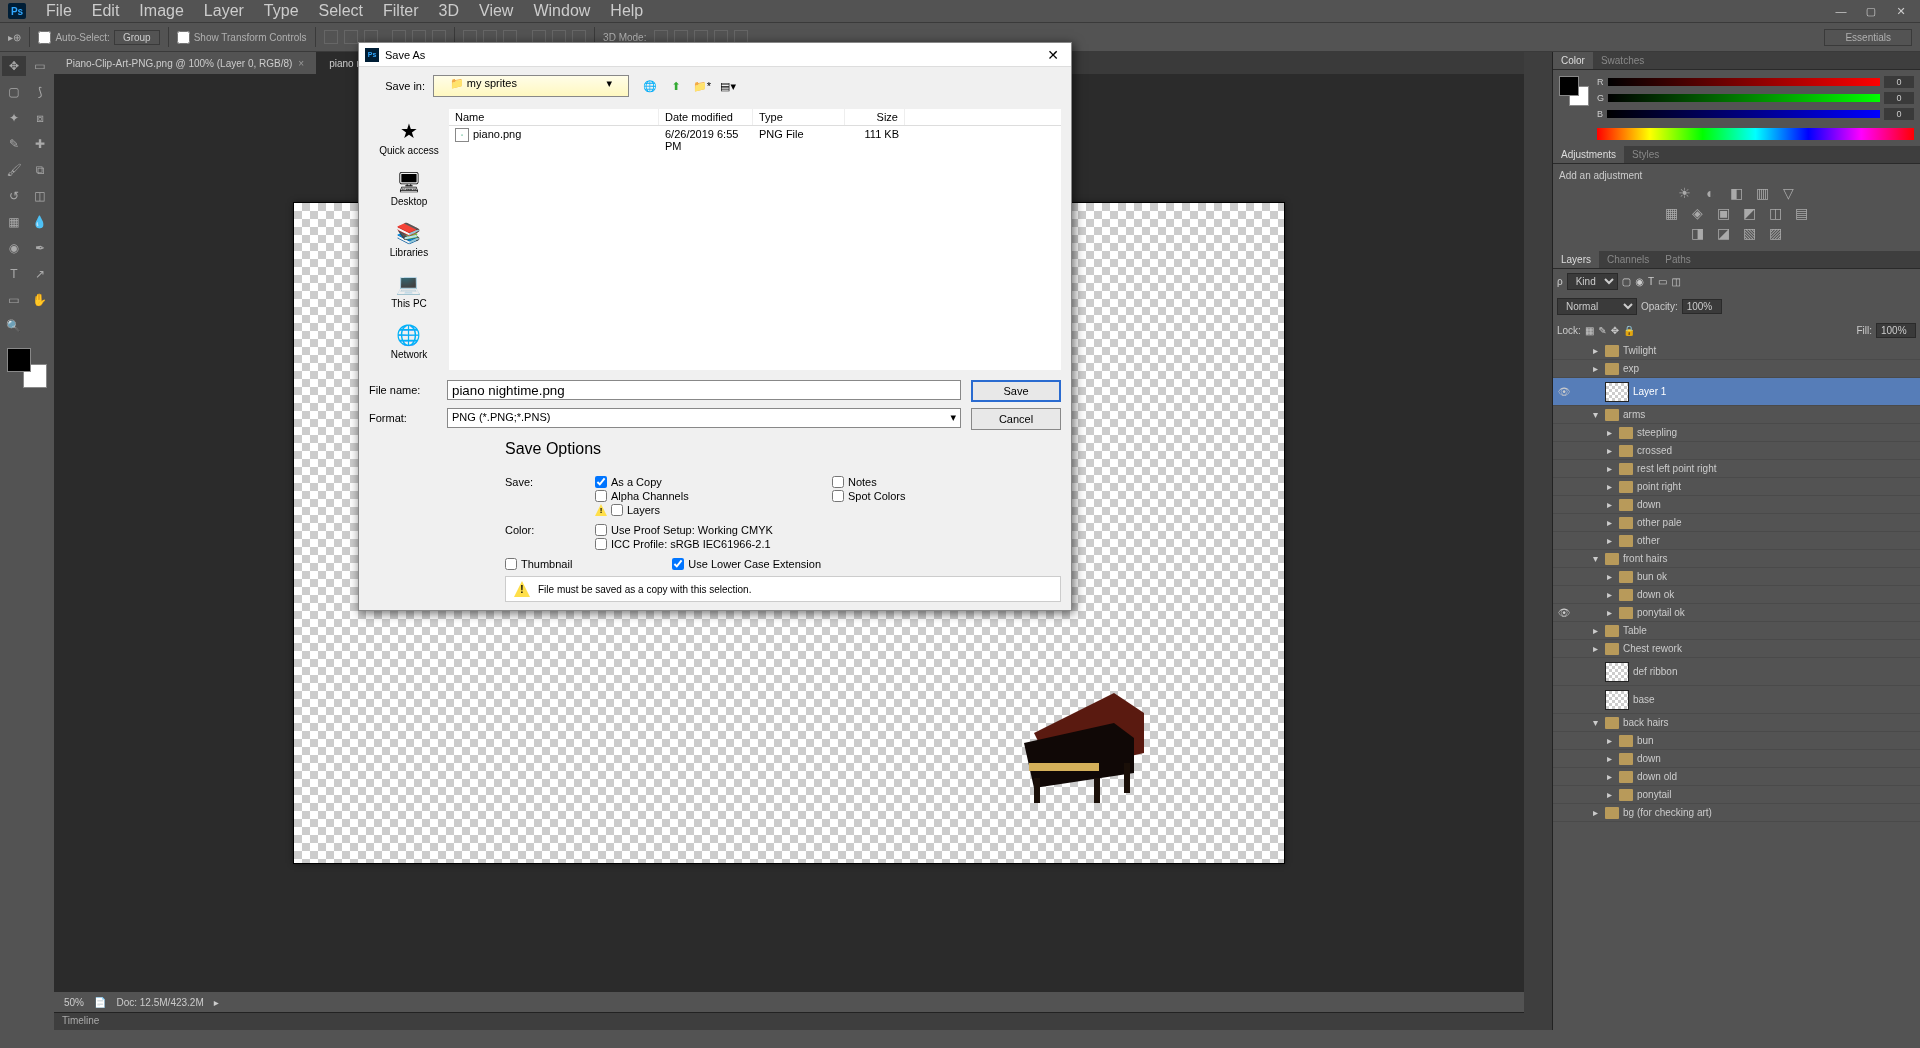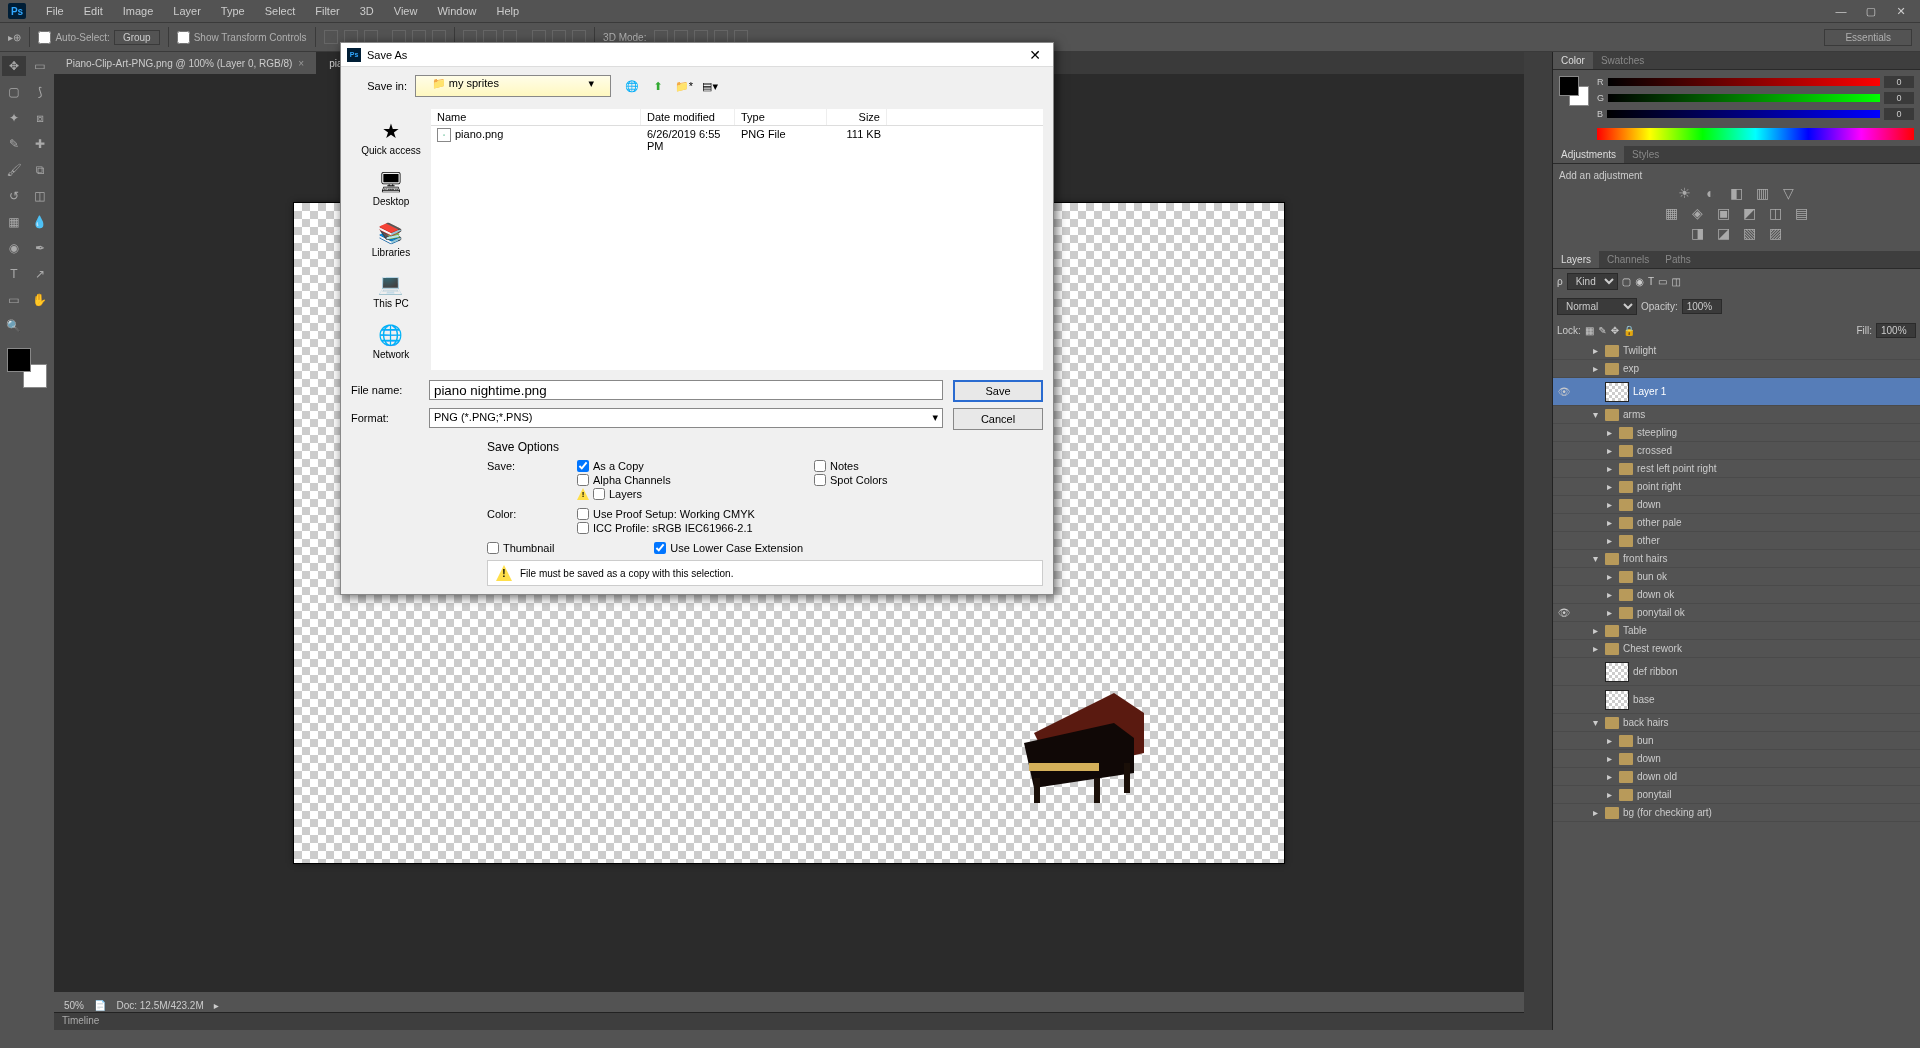--- a/index.html
+++ b/index.html
@@ -1,21 +1,21 @@
 <!DOCTYPE html>
 <html><head>
 <meta charset="utf-8">
 <style>
 * { margin: 0; padding: 0; box-sizing: border-box; font-family: "Segoe UI", Tahoma, sans-serif; }
 body { background: #535353; color: #ccc; width: 1920px; height: 1048px; overflow: hidden; position: relative; font-size: 11px; }
 
 
 .menubar { background: #535353; height: 22px; display: flex; align-items: center; padding-left: 8px; }
 .ps-logo { width: 18px; height: 16px; background: #001e36; color: #31a8ff; font-weight: bold; font-size: 10px; display: flex; align-items: center; justify-content: center; margin-right: 10px; border-radius: 2px; }
-.menu-item { padding: 0 10px; color: #ccc; cursor: default; font-size: 11px; }
+.menu-item { padding: 0 10px; color: #ccc; cursor: default; font-size: 16px; }
 .window-controls { margin-left: auto; display: flex; gap: 12px; padding-right: 10px; }
 .window-controls span { width: 18px; text-align: center; cursor: default; }
 
 
 .options-bar { background: #535353; height: 30px; border-top: 1px solid #3a3a3a; border-bottom: 1px solid #3a3a3a; display: flex; align-items: center; padding: 0 8px; gap: 8px; font-size: 10px; color: #b0b0b0; }
 .options-bar .sep { width: 1px; height: 20px; background: #3a3a3a; }
 .opt-select { background: #535353; border: 1px solid #3a3a3a; padding: 1px 8px; color: #ccc; font-size: 10px; }
 .opt-check { display: flex; align-items: center; gap: 4px; }
 .icon-row { display: flex; gap: 6px; }
 .icon-row span { width: 14px; height: 14px; display: inline-block; border: 1px solid #666; }
@@ -47,21 +47,21 @@
     linear-gradient(-45deg, #ccc 25%, transparent 25%),
     linear-gradient(45deg, transparent 75%, #ccc 75%),
     linear-gradient(-45deg, transparent 75%, #ccc 75%);
   background-size: 16px 16px;
   background-position: 0 0, 0 8px, 8px -8px, -8px 0px;
   background-color: #fff;
   position: relative;
   box-shadow: 0 0 0 1px #000, 0 0 6px rgba(0,0,0,0.7);
 }
 .piano { position: absolute; right: 120px; bottom: 60px; width: 170px; }
-.status-bar { height: 20px; background: #535353; display: flex; align-items: flex-start; font-size: 10px; padding: 8px 10px; gap: 10px; }
+.status-bar { height: 20px; background: #535353; display: flex; align-items: center; font-size: 10px; padding: 0 10px; gap: 10px; }
 
 
 .panels { width: 368px; background: #3e3e3e; display: flex; flex-direction: column; border-left: 1px solid #222; }
 .panel-tabs { display: flex; background: #3e3e3e; border-bottom: 1px solid #2a2a2a; }
 .panel-tab { padding: 3px 8px; font-size: 10px; color: #888; }
 .panel-tab.active { background: #535353; color: #ddd; }
 .panel-body { padding: 6px; background: #535353; }
 .color-panel { display: flex; gap: 8px; align-items: flex-start; }
 .mini-swatch { position: relative; width: 30px; height: 30px; }
 .mini-swatch .fg { width: 20px; height: 20px; background: #000; border: 1px solid #888; position: absolute; }
@@ -94,21 +94,21 @@
   background-size: 6px 6px; background-position: 0 0, 0 3px, 3px -3px, -3px 0px;
   background-color: #fff;
 }
 .group-icon { width: 14px; height: 12px; background: #b89a5a; border-radius: 1px; }
 .twisty { width: 8px; color: #ccc; }
 .indent { display: inline-block; }
 
 .timeline-bar { height: 18px; background: #3e3e3e; border-top: 1px solid #222; font-size: 10px; padding: 2px 8px; color: #aaa; }
 
 
-.dialog { position: absolute; left: 340px; top: 42px; width: 714px; background: #f0f0f0; border: 1px solid #888; box-shadow: 2px 2px 10px rgba(0,0,0,0.6); color: #000; font-size: 11px; z-index: 1000; }
+.dialog { position: absolute; left: 358px; top: 42px; width: 714px; background: #f0f0f0; border: 1px solid #888; box-shadow: 2px 2px 10px rgba(0,0,0,0.6); color: #000; font-size: 11px; z-index: 1000; }
 .dialog-title { height: 24px; display: flex; align-items: center; padding: 0 6px; background: #fff; border-bottom: 1px solid #ddd; }
 .dialog-title .ps-icon { width: 14px; height: 14px; background: #001e36; color: #31a8ff; font-size: 7px; font-weight: bold; display: flex; align-items: center; justify-content: center; margin-right: 6px; }
 .dialog-title .close { margin-left: auto; font-size: 14px; padding: 0 6px; }
 .dialog-body { padding: 8px 10px; background: #f0f0f0; }
 .dlg-row { display: flex; align-items: center; margin-bottom: 12px; }
 .dlg-row .label { width: 64px; text-align: right; padding-right: 8px; }
 .dlg-combo { flex: 1; border: 1px solid #888; background: #fff; padding: 1px 16px; height: 22px; }
 .dlg-combo.folder { background: linear-gradient(#fffde8, #fff8c0); max-width: 196px; }
 .nav-icons { display: flex; gap: 8px; margin-left: 12px; align-items: center; }
 .nav-icons span { width: 18px; height: 18px; display: flex; align-items: center; justify-content: center; }
@@ -128,21 +128,21 @@
 .png-icon { width: 14px; height: 14px; background: #fff; border: 1px solid #888; display: inline-flex; align-items: center; justify-content: center; font-size: 6px; color: #3a7; }
 
 .dlg-bottom { margin-top: 10px; display: grid; grid-template-columns: 1fr 90px; gap: 6px 10px; align-items: start; }
 .dlg-bottom .field-row { display: flex; align-items: center; gap: 10px; }
 .dlg-bottom .field-row .flabel { width: 68px; text-align: left; }
 .dlg-combo2 { flex: 1; border: 1px solid #888; background: #fff; padding: 2px 4px; height: 20px; }
 .dlg-btn { border: 1px solid #888; background: #e8e8e8; height: 22px; display: flex; align-items: center; justify-content: center; }
 .dlg-btn.primary { border: 2px solid #2a6bd0; }
 
 .save-options { margin-top: 10px; margin-left: 136px; border: none; }
-.so-title { font-size: 12px; margin-bottom: 6px; }
+.so-title { font-size: 16px; margin-bottom: 18px; }
 .so-grid { display: grid; grid-template-columns: 82px 1fr 1fr; gap: 2px 8px; font-size: 11px; align-items: center; }
 .chk { display: flex; align-items: center; gap: 4px; }
 .chk input { width: 12px; height: 12px; }
 .so-row2 { display: flex; gap: 100px; margin-top: 8px; }
 .note-box { background: #fff; border: 1px solid #ccc; padding: 4px 8px; margin-top: 6px; display: flex; align-items: center; gap: 8px; font-size: 10px; }
 .warn-icon { width: 16px; height: 16px; background: #ffdf4a; clip-path: polygon(50% 0, 100% 100%, 0 100%); display: flex; align-items: center; justify-content: center; font-size: 10px; font-weight: bold; }
 
 
 .dock-strip { width: 28px; background: #3e3e3e; }
 </style>

